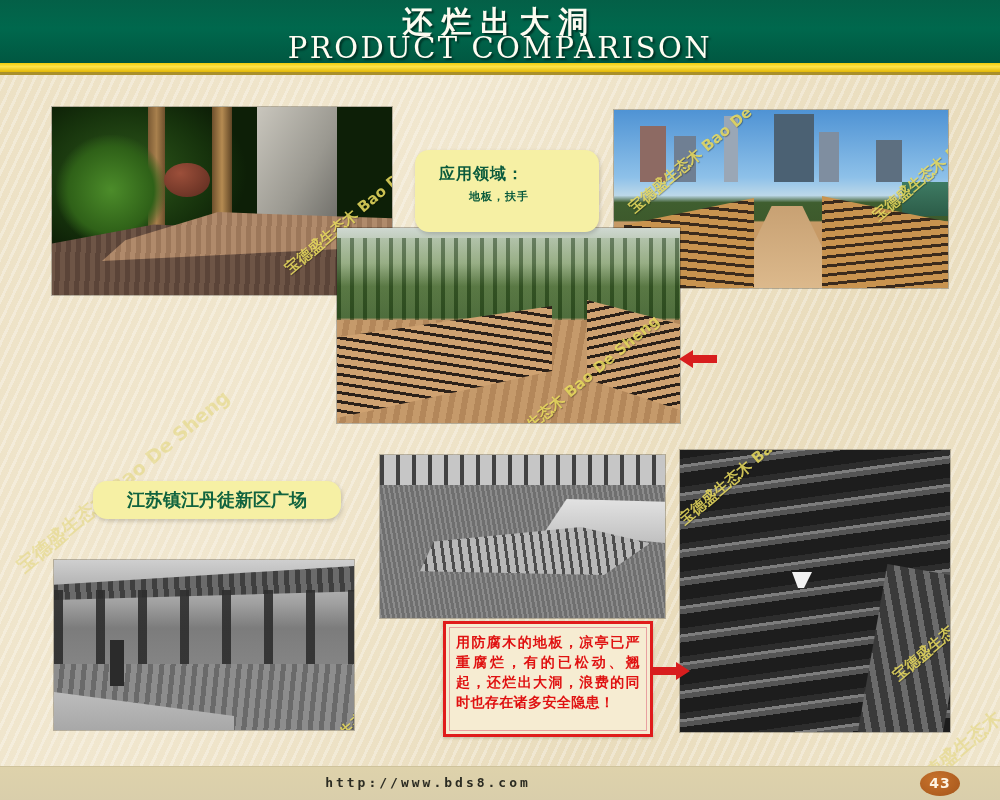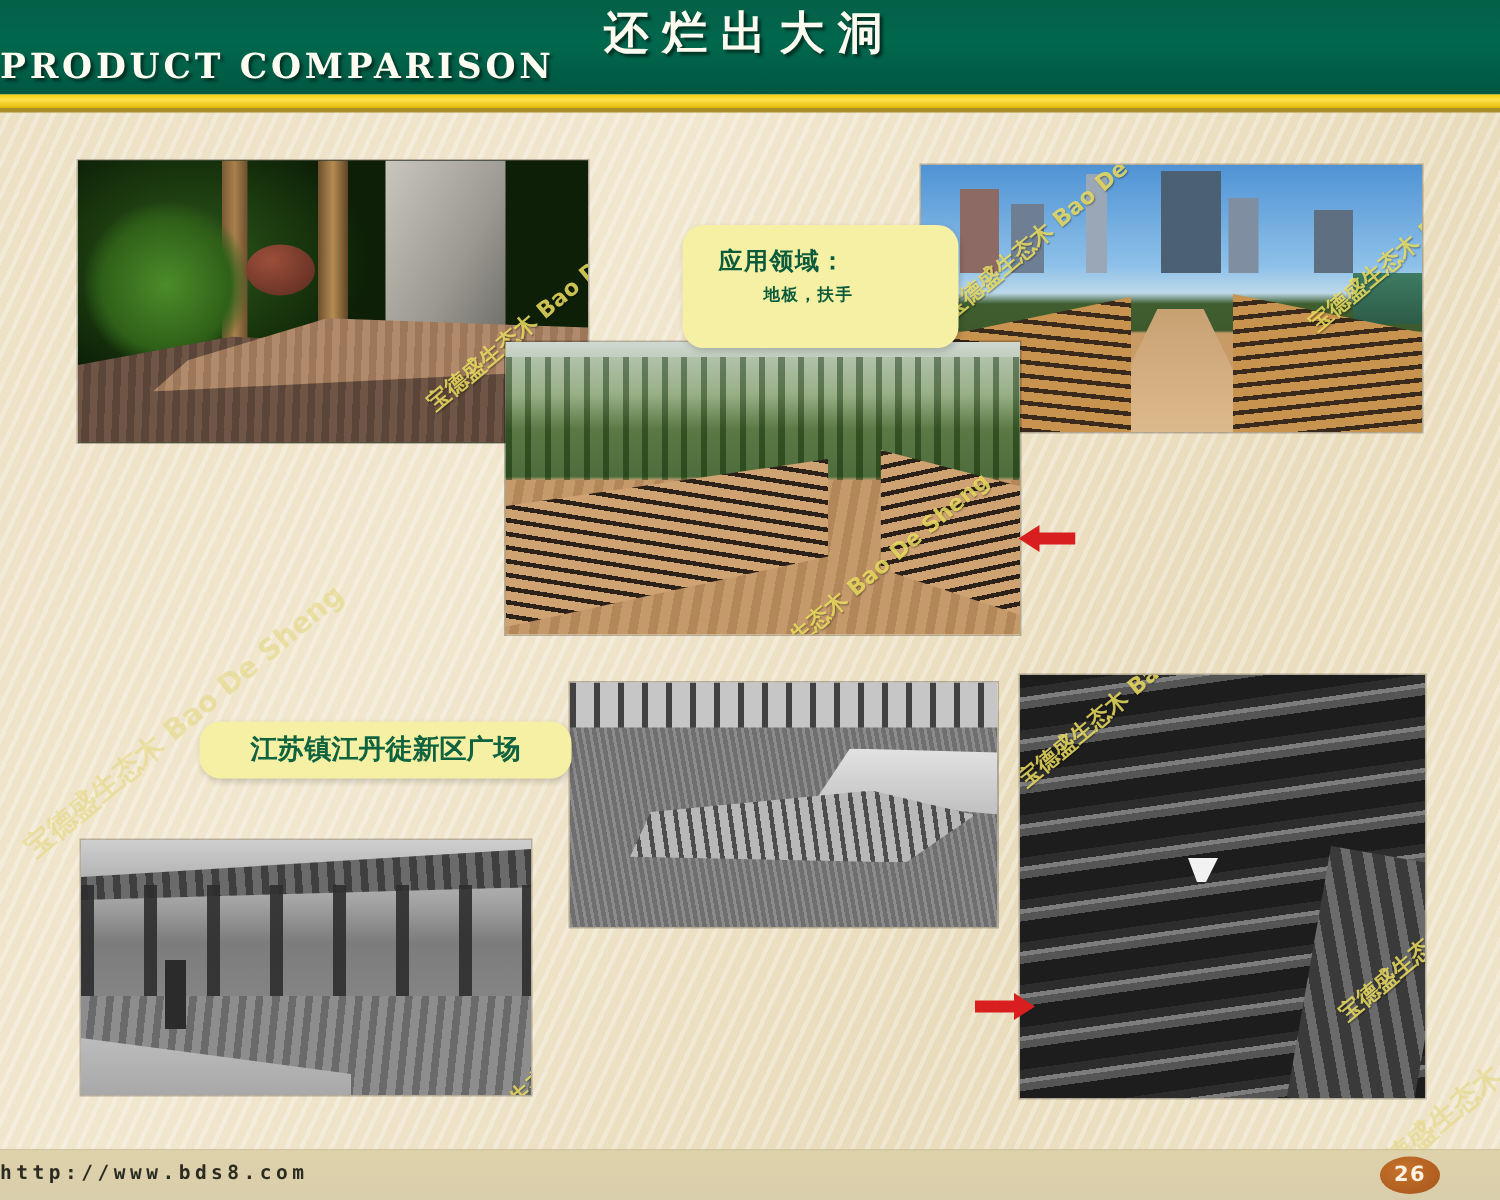--- a/index.html
+++ b/index.html
@@ -31,23 +31,23 @@
     font-size:17px;font-weight:bold;line-height:19px;letter-spacing:1px;
     white-space:nowrap;pointer-events:none;
   }
   .hdr-title-cn{
     position:absolute;left:0;top:2px;width:1000px;text-align:center;
     font-family:"DejaVu Sans","Liberation Sans",sans-serif;
     font-size:30px;font-weight:bold;color:#fdfbf0;letter-spacing:9px;
     text-shadow:2px 2px 2px rgba(0,0,0,0.55);
   }
   .hdr-title-en{
-    position:absolute;left:0;top:31px;width:1000px;
+    position:absolute;left:0;top:31px;width:1000px;text-align:center;
     font-family:"DejaVu Serif","Liberation Serif",serif;
-    font-size:23px;font-weight:bold;color:#fffdf2;letter-spacing:2.5px;
+    font-size:29px;font-weight:normal;color:#fffdf2;letter-spacing:2.5px;
     text-shadow:2px 2px 2px rgba(0,0,0,0.5);
   }
   .bar-gold{
     position:absolute;left:0;top:63px;width:1000px;height:9px;
     background:linear-gradient(180deg,#f2cc0a 0%,#ffe34a 40%,#e3b806 100%);
   }
   .bar-gold-dark{
     position:absolute;left:0;top:72px;width:1000px;height:3px;
     background:#a98f2a;
   }
@@ -226,21 +226,20 @@
     transform:rotate(10deg);
   }
   #photo-bw-rotten-boards .hole{
     position:absolute;left:112px;top:122px;width:20px;height:16px;background:#f2f2f2;
     clip-path:polygon(0 0,100% 0,60% 100%,30% 100%);
   }
   
   .cal-yellow{
     position:absolute;background:#f6f0a4;border-radius:14px;
     box-shadow:1px 2px 4px rgba(0,0,0,0.18);
-    margin-left:40px;
   }
   #callout-application{
     left:415px;top:150px;width:184px;height:72px;padding:10px 0 0 0;
   }
   #callout-application .l1{
     color:#0a5a3c;font-size:16px;font-weight:bold;letter-spacing:1px;
     margin:4px 0 4px 24px;
   }
   #callout-application .l2{
     color:#0a5a3c;font-size:11px;font-weight:bold;letter-spacing:1px;
@@ -285,21 +284,21 @@
   #arrow-right-problem{
     left:650px;top:660px;width:40px;height:22px;
   }
   
   .footer{
     position:absolute;left:0;top:766px;width:1000px;height:34px;
     background:linear-gradient(180deg,#ded2ab 0%,#d9ceab 100%);
     border-top:1px solid #cfc39c;
   }
   .footer .url{
-    position:absolute;left:0;top:8px;width:856px;
+    position:absolute;left:0;top:8px;width:856px;text-align:center;
     color:#2b2b22;font-size:13px;font-weight:bold;letter-spacing:3px;
     font-family:"DejaVu Sans Mono","Liberation Mono",monospace;
   }
   #page-number-badge{
     position:absolute;left:920px;top:771px;width:40px;height:25px;
     border-radius:50%;background:radial-gradient(ellipse at 40% 35%,#c8732c,#a4551b);
     color:#fdf3e2;font-size:14px;font-weight:bold;text-align:center;line-height:25px;
     letter-spacing:1px;
   }
 </style>
@@ -389,23 +388,27 @@
 
 
   <svg class="arrow" id="arrow-left-benefit" viewBox="0 0 38 22">
     <polygon points="0,11 14,2 14,7 38,7 38,15 14,15 14,20" fill="#d81e1e"></polygon>
   </svg>
 
   <div class="cal-yellow" id="callout-location">
     <div class="t">江苏镇江丹徒新区广场</div>
   </div>
 
+  <div class="cal-red" id="callout-red-problem">
+    <div class="inner"></div>
+    <div class="t">用防腐木的地板，凉亭已严重腐烂，有的已松动、翘起，还烂出大洞，浪费的同时也存在诸多安全隐患！</div>
+  </div>
 
   <svg class="arrow" id="arrow-right-problem" viewBox="0 0 40 22">
     <polygon points="40,11 26,2 26,7 0,7 0,15 26,15 26,20" fill="#d81e1e"></polygon>
   </svg>
 
   <div class="footer">
     <div class="url">http://www.bds8.com</div>
   </div>
-  <div id="page-number-badge">26</div>
+  <div id="page-number-badge">43</div>
 
 </div>
 
 </body></html>

